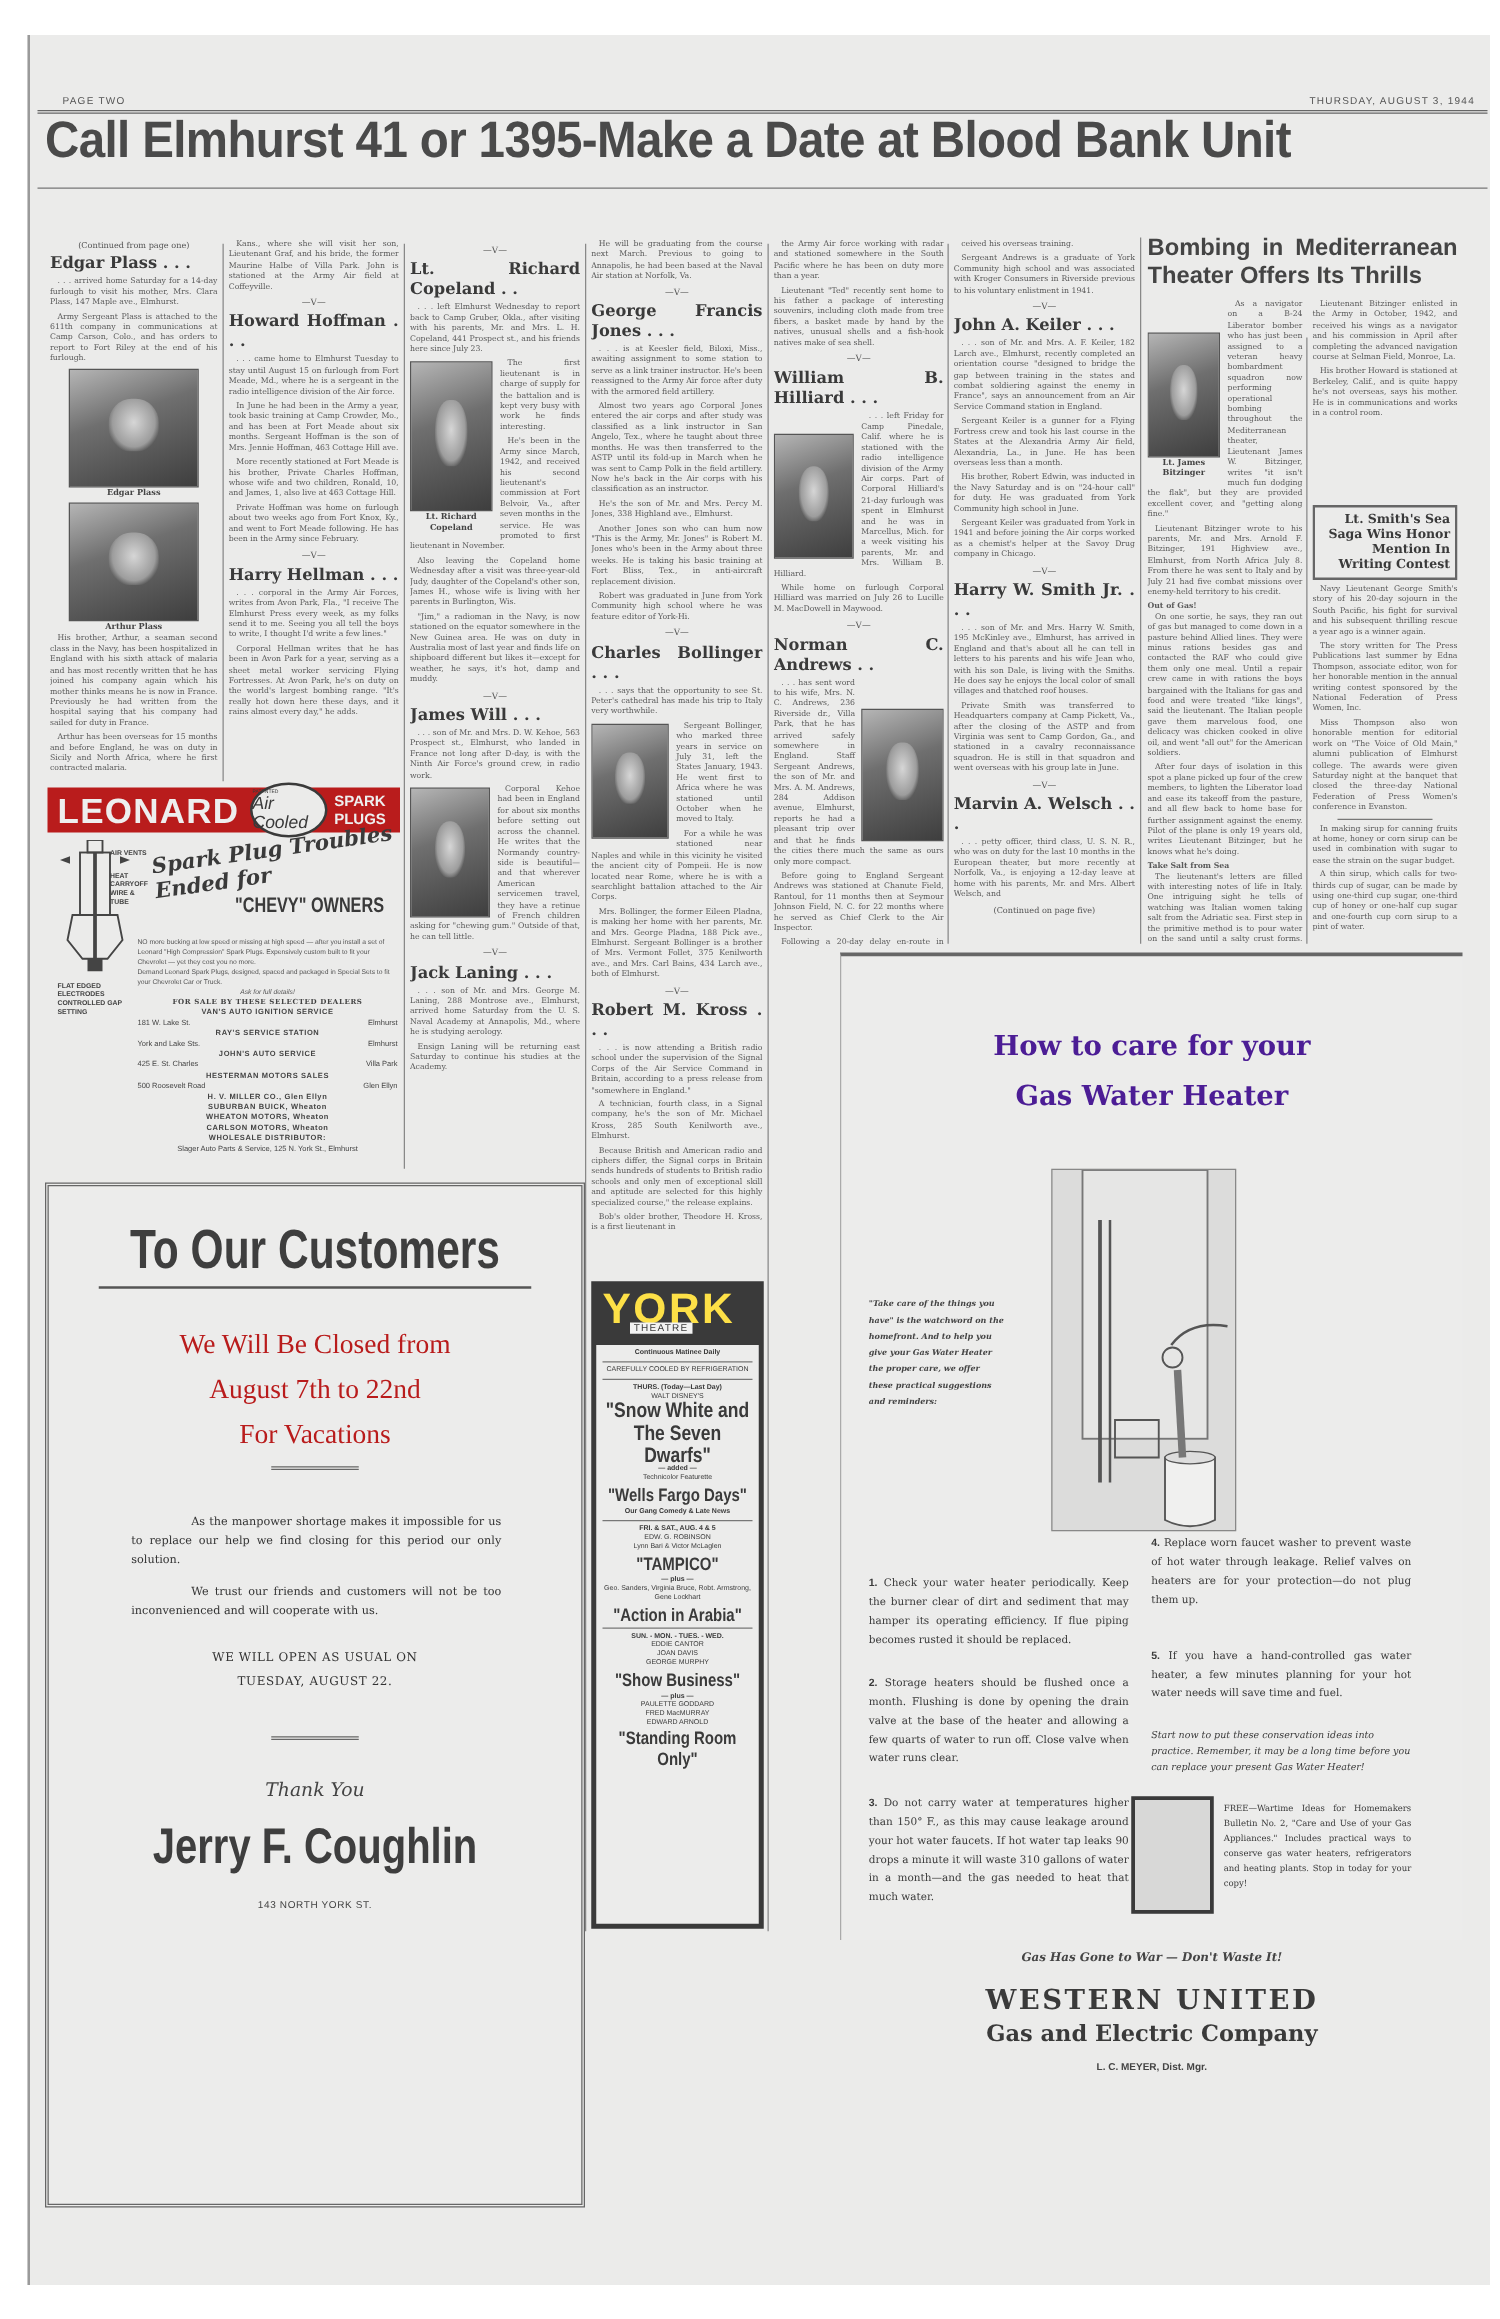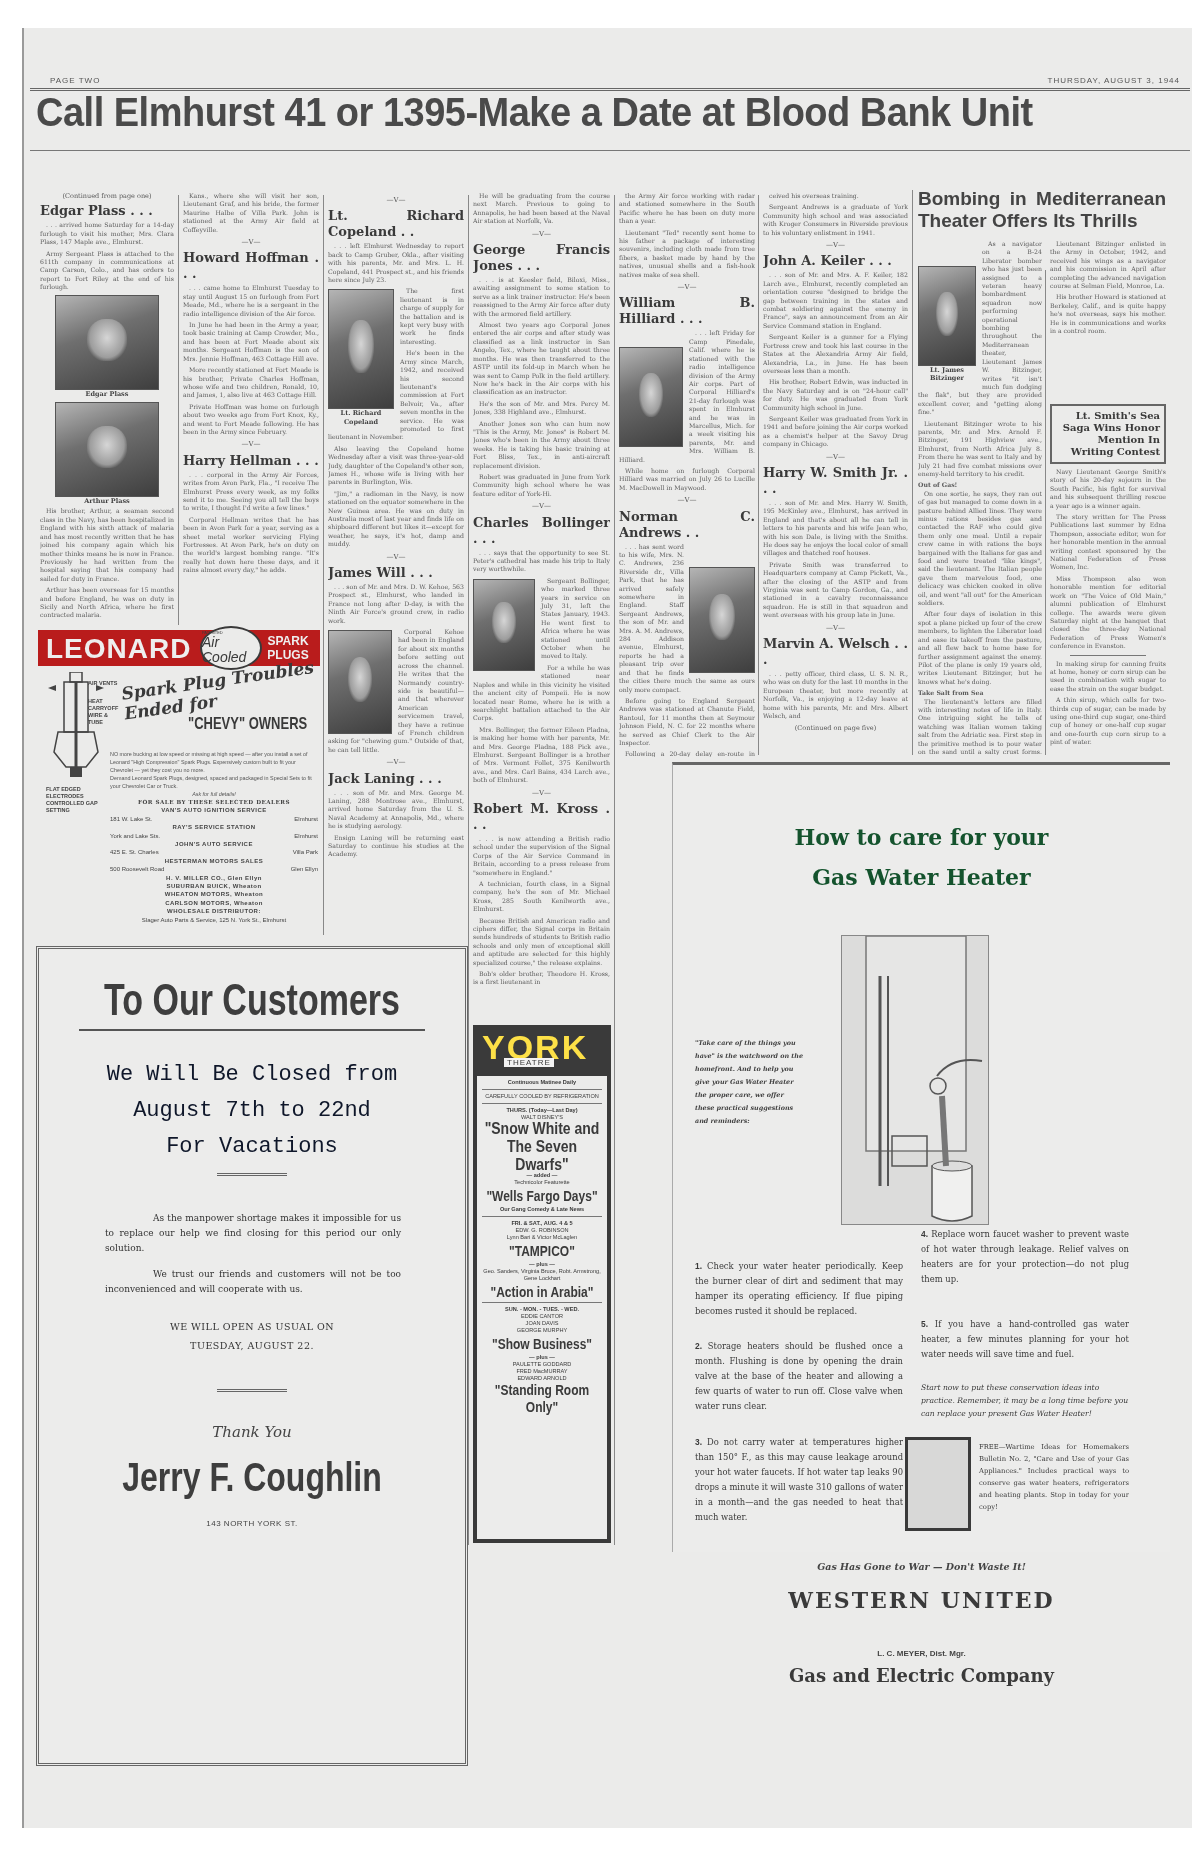--- a/index.html
+++ b/index.html
@@ -46,21 +46,21 @@
   .leo-chevy { position: absolute; left: 110px; top: 76px; font-family: "Liberation Sans", sans-serif; font-weight: bold; font-size: 18px; color: #3a3a3a; transform: scaleY(1.3); }
   .leo-body { position: absolute; left: 72px; top: 110px; width: 208px; font-family: "Liberation Sans", sans-serif; font-size: 5.4px; line-height: 8px; color: #555; }
   .leo-dealers { position: absolute; left: 72px; top: 168px; width: 208px; font-family: "Liberation Sans", sans-serif; font-size: 6px; line-height: 8.4px; color: #444; text-align: center; }
   .leo-dealers .row { display: flex; justify-content: space-between; }
   .leo-dealers .nm { font-weight: bold; letter-spacing: 0.5px; }
 
   
   .cust { position: absolute; left: 36px; top: 946px; width: 432px; height: 820px; border: 3px double #666; background: #ececeb; }
   .cust-h { position: absolute; top: 32px; left: 0; right: 0; text-align: center; font-family: "Liberation Sans", sans-serif; font-weight: bold; font-size: 34px; color: #3e3e3e; transform: scaleY(1.3); }
   .cust-ul { position: absolute; top: 80px; left: 40px; right: 40px; border-top: 2px solid #555; }
-  .cust-sub { position: absolute; top: 108px; left: 0; right: 0; text-align: center; font-family: Liberation Mono, monospace; font-size: 22px; line-height: 36px; color: #0f172a; }
+  .cust-sub { position: absolute; top: 108px; left: 0; right: 0; text-align: center; font-family: Liberation Serif, serif; font-size: 22px; line-height: 36px; color: #b91c1c; }
   .cust-rule { position: absolute; height: 3px; border-top: 1px solid #666; border-bottom: 1px solid #666; left: 178px; width: 70px; }
   .cust-p { position: absolute; left: 66px; width: 296px; font-family: "DejaVu Serif", serif; font-size: 9px; line-height: 15px; color: #333; text-align: justify; }
   .cust-open { position: absolute; left: 0; right: 0; text-align: center; font-size: 9.5px; line-height: 19px; color: #333; letter-spacing: 0.5px; }
   .cust-thanks { position: absolute; left: 0; right: 0; text-align: center; font-style: italic; font-size: 15px; color: #444; }
   .cust-name { position: absolute; left: 0; right: 0; text-align: center; font-family: "Liberation Sans", sans-serif; font-weight: bold; font-size: 32px; color: #3e3e3e; transform: scaleY(1.25); }
   .cust-addr { position: absolute; left: 0; right: 0; text-align: center; font-family: "Liberation Sans", sans-serif; font-size: 8px; color: #444; letter-spacing: 0.5px; }
 
   
   .york { position: absolute; left: 473px; top: 1025px; width: 138px; height: 518px; border: 4px solid #3a3a3a; background: #ececeb; }
   .york-hdr { height: 48px; background: #3a3a3a; position: relative; margin: -1px; }
@@ -68,21 +68,21 @@
   .york-th { position: absolute; left: 28px; top: 30px; background: #f2f2f2; color: #3a3a3a; font-family: "Liberation Sans", sans-serif; font-size: 8px; padding: 0 3px; letter-spacing: 1px; }
   .york-body { padding: 4px 5px; text-align: center; font-family: "Liberation Sans", sans-serif; color: #3a3a3a; }
   .y-sm { font-size: 5.6px; line-height: 7px; }
   .y-b { font-weight: bold; }
   .y-hr { border-top: 1px solid #777; margin: 3px 0; }
   .y-title { font-weight: bold; font-size: 14px; line-height: 15px; transform: scaleY(1.2); margin: 3px 0; }
   .y-title2 { font-weight: bold; font-size: 12px; line-height: 14px; transform: scaleY(1.2); margin: 3px 0; }
 
   
   .gas { position: absolute; left: 672px; top: 762px; width: 498px; height: 790px; border-top: 3px solid #666; border-left: 1px solid #aaa; background: #ececeb; }
-  .gas-h { position: absolute; top: 52px; left: 0; right: 0; text-align: center; font-family: "DejaVu Serif", serif; font-weight: bold; font-size: 22px; line-height: 40px; color: #14532d; }
+  .gas-h { position: absolute; top: 52px; left: 0; right: 0; text-align: center; font-family: "DejaVu Serif", serif; font-weight: bold; font-size: 22px; line-height: 40px; color: #4c1d95; }
   .gas-img { position: absolute; left: 168px; top: 170px; width: 148px; height: 290px; border: 1px solid #888; background: #dcdcdb; }
   .gas-intro { position: absolute; left: 22px; top: 272px; width: 110px; font-style: italic; font-weight: bold; font-size: 6.4px; line-height: 13px; color: #444; }
   .gas-item { position: absolute; font-size: 8.4px; line-height: 15px; color: #3a3a3a; text-align: justify; }
   .gas-item b { font-family: "Liberation Sans", sans-serif; }
   .gas-ital { position: absolute; left: 240px; top: 1092px; width: 210px; font-style: italic; font-size: 7.6px; line-height: 13px; color: #3a3a3a; }
   .gas-book { position: absolute; left: 232px; top: 1326px; width: 66px; height: 94px; border: 3px solid #3a3a3a; background: #d8d8d7; }
   .gas-free { position: absolute; font-size: 6.8px; line-height: 12px; color: #3a3a3a; text-align: justify; }
   .gas-slogan { position: absolute; left: 0; right: 0; text-align: center; font-style: italic; font-weight: bold; font-size: 9.5px; color: #444; }
   .gas-co { position: absolute; left: 0; right: 0; text-align: center; font-family: "DejaVu Serif", serif; font-weight: bold; color: #3a3a3a; }
   .gas-mgr { position: absolute; left: 0; right: 0; text-align: center; font-family: "Liberation Sans", sans-serif; font-weight: bold; font-size: 8px; color: #444; }
@@ -420,15 +420,15 @@
   <div class="gas-item" style="left:22px;top:494px;width:208px;"><b>1.</b> <span>Check your water heater periodically. Keep the burner clear of dirt and sediment that may hamper its operating efficiency. If flue piping becomes rusted it should be replaced.</span></div>
   <div class="gas-item" style="left:22px;top:574px;width:208px;"><b>2.</b> <span>Storage heaters should be flushed once a month. Flushing is done by opening the drain valve at the base of the heater and allowing a few quarts of water to run off. Close valve when water runs clear.</span></div>
   <div class="gas-item" style="left:22px;top:670px;width:208px;"><b>3.</b> <span>Do not carry water at temperatures higher than 150° F., as this may cause leakage around your hot water faucets. If hot water tap leaks 90 drops a minute it will waste 310 gallons of water in a month—and the gas needed to heat that much water.</span></div>
   <div class="gas-item" style="left:248px;top:462px;width:208px;"><b>4.</b> <span>Replace worn faucet washer to prevent waste of hot water through leakage. Relief valves on heaters are for your protection—do not plug them up.</span></div>
   <div class="gas-item" style="left:248px;top:552px;width:208px;"><b>5.</b> <span>If you have a hand-controlled gas water heater, a few minutes planning for your hot water needs will save time and fuel.</span></div>
   <div class="gas-ital" style="left:248px;top:616px;width:208px;">Start now to put these conservation ideas into practice. Remember, it may be a long time before you can replace your present Gas Water Heater!</div>
   <div class="gas-book" style="left:232px;top:672px;"></div>
   <div class="gas-free" style="left:306px;top:676px;width:150px;">FREE—Wartime Ideas for Homemakers Bulletin No. 2, "Care and Use of your Gas Appliances." Includes practical ways to conserve gas water heaters, refrigerators and heating plants. Stop in today for your copy!</div>
   <div class="gas-slogan" style="top:796px;">Gas Has Gone to War — Don't Waste It!</div>
   <div class="gas-co" style="top:822px;font-size:22px;letter-spacing:2px;">WESTERN UNITED</div>
-  <div class="gas-co" style="top:852px;font-size:18px;margin-top:48px;">Gas and Electric Company</div>
+  <div class="gas-co" style="top:852px;font-size:18px;">Gas and Electric Company</div>
   <div class="gas-mgr" style="top:884px;">L. C. MEYER, Dist. Mgr.</div>
 </div>
 
 </body></html>

